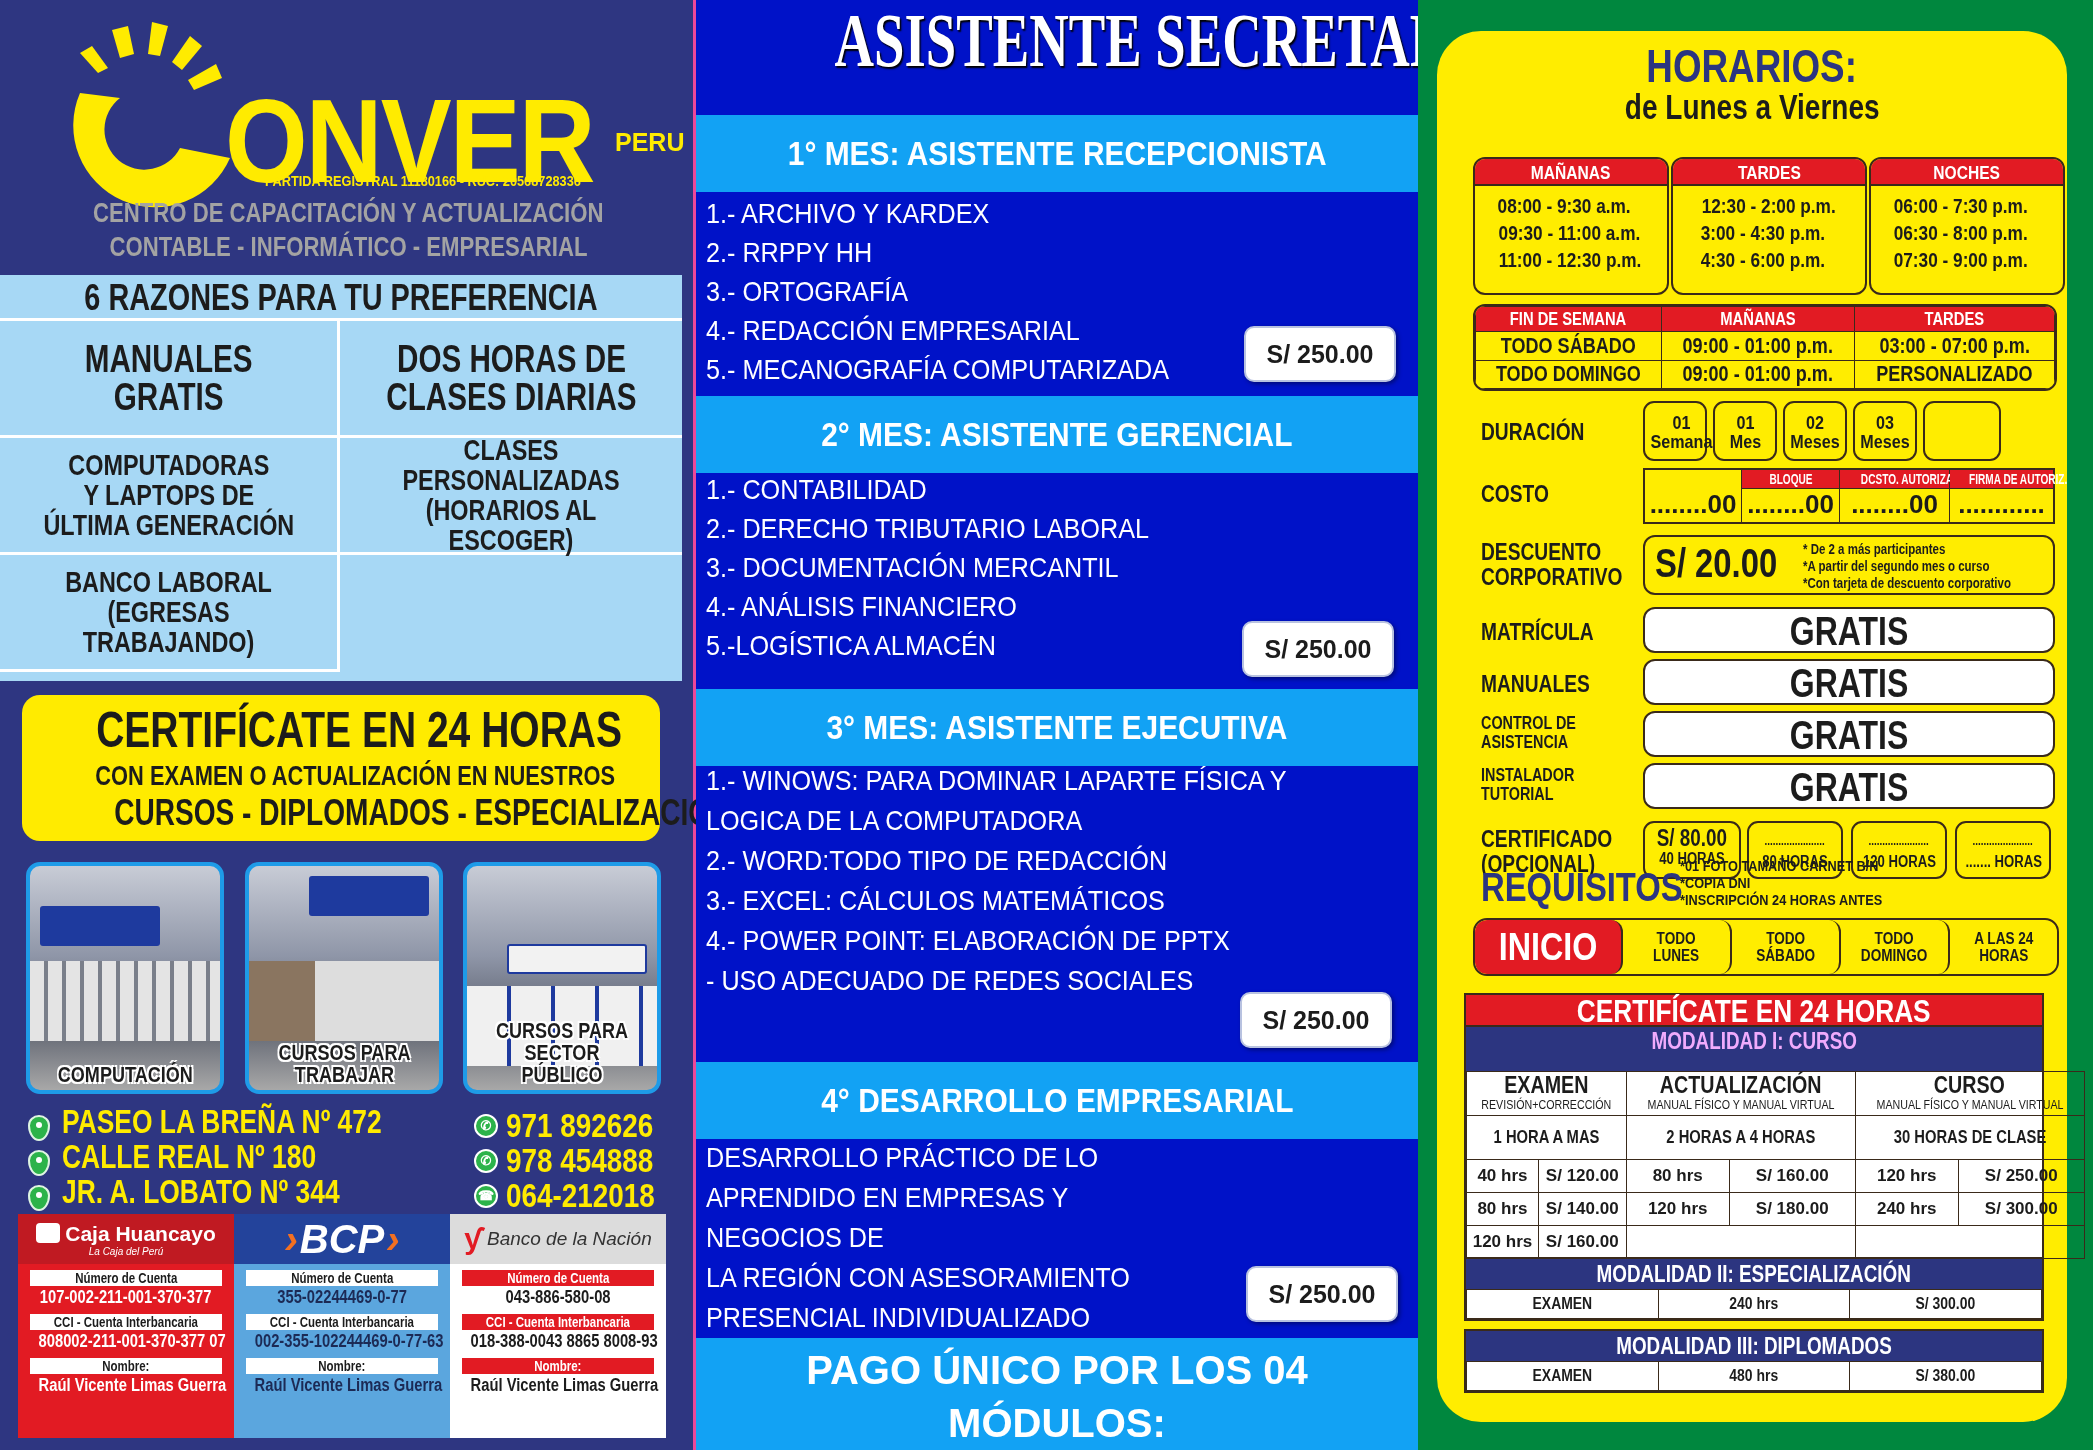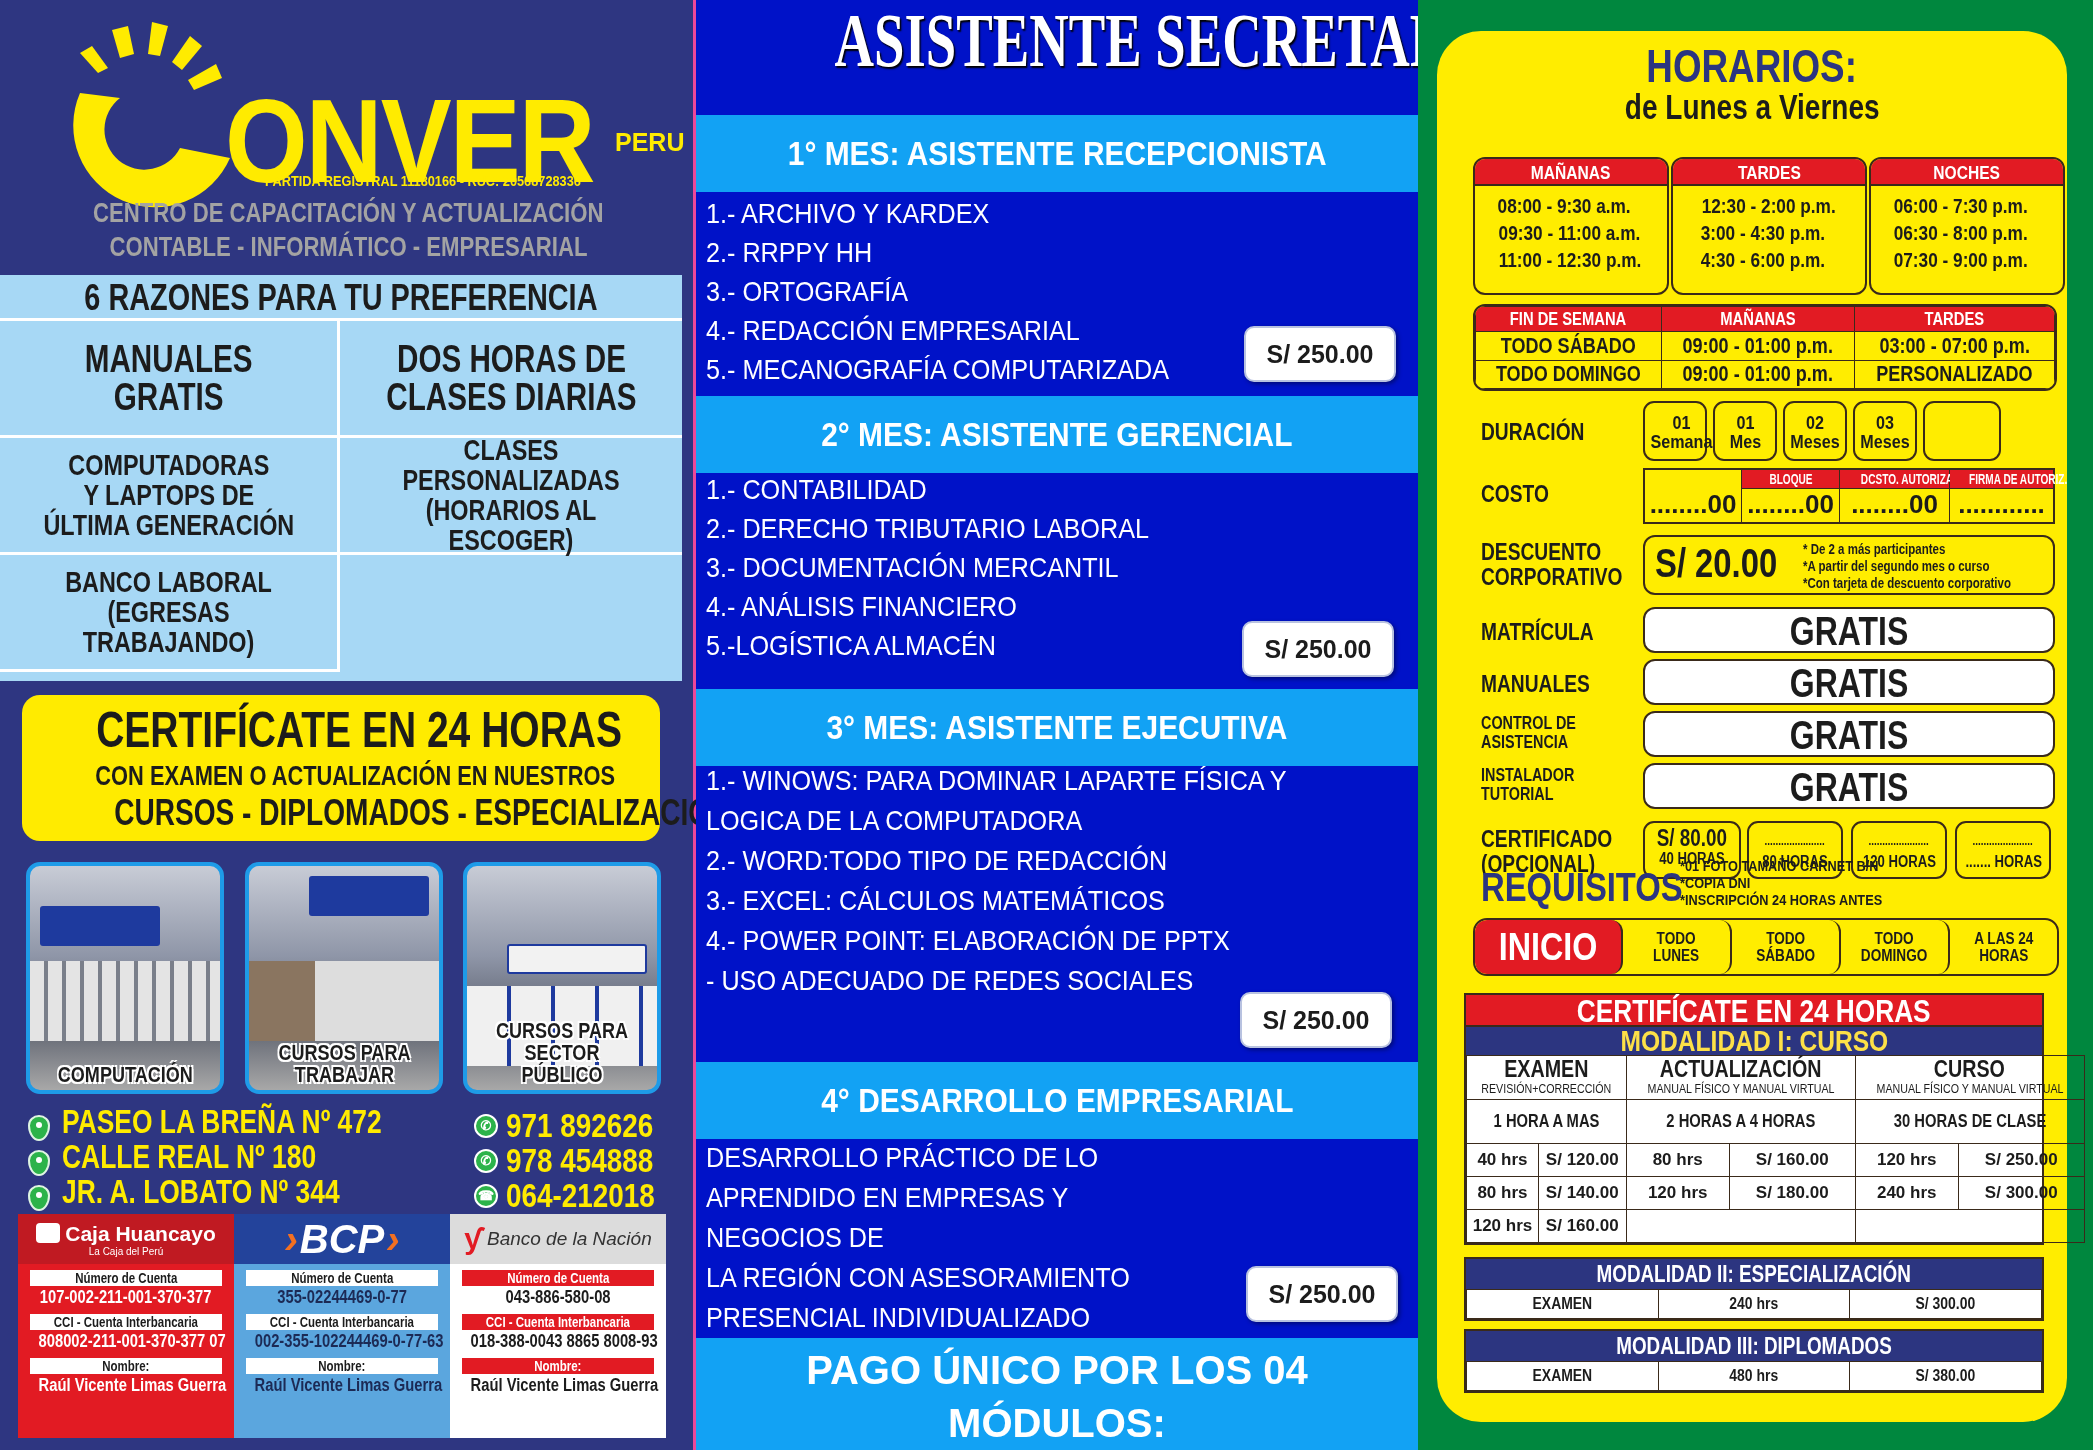--- a/index.html
+++ b/index.html
@@ -110,21 +110,21 @@
 .req-list{position:absolute;left:243px;top:826px;font-size:15px;font-weight:bold;color:#1c1c1c;line-height:17px;white-space:nowrap}
 .req-list div{transform:scaleX(0.85);transform-origin:left}
 .inicio-row{position:absolute;left:36px;top:887px;width:586px;height:58px;border:2px solid #3a2a1a;border-radius:14px;overflow:hidden;display:flex}
 .inicio-row .btn{width:148px;background:#e21b23;color:#fff;font-weight:bold;font-size:38px;text-align:center;line-height:54px;border-radius:12px;border-right:2px solid #3a2a1a}
 .inicio-row .btn span{display:inline-block;transform:scaleX(0.85)}
 .inicio-row .opt{flex:1;text-align:center;font-weight:bold;font-size:16px;line-height:17px;color:#1c1c1c;display:flex;align-items:center;justify-content:center;white-space:pre-line;border-right:2px solid #3a2a1a;border-radius:0 12px 12px 0}
 .inicio-row .opt:last-child{border-right:none}
 .inicio-row .opt span{display:inline-block;transform:scaleX(0.85)}
 .ct{position:absolute;left:27px;top:962px;width:580px;border:2px solid #3a2a1a;background:#fff}
 .ct .red{height:32px;background:#e21b23;color:#fff;font-weight:bold;font-size:32px;line-height:32px;text-align:center;border-bottom:2px solid #3a2a1a;white-space:nowrap}
-.ct .blue{height:28px;background:#2c3580;color:#fde047;font-weight:bold;font-size:30px;line-height:28px;text-align:center;white-space:nowrap}
+.ct .blue{height:44px;background:#2c3580;color:#f0abfc;font-weight:bold;font-size:23px;line-height:28px;text-align:center;white-space:nowrap}
 .ct span{display:inline-block;transform:scaleX(0.82)}
 .ct table{width:100%;border-collapse:collapse}
 .ct td{border:1.5px solid #3a2a1a;text-align:center;font-weight:bold;color:#1c1c1c;white-space:nowrap;padding:0}
 .ct td.colh{height:44px;vertical-align:top}
 .ct td.colh .m{font-size:24px;line-height:26px}
 .ct td.colh .s{font-size:13px;line-height:14px;font-weight:normal}
 .ct td.dur2{height:44px;font-size:18px}
 .ct td.cell{height:33px;font-size:17px}
 .mod2{position:absolute;left:27px;width:580px;border:2px solid #3a2a1a;background:#fff}
 .mod2 .blue{height:30px;background:#2c3580;color:#fff;font-weight:bold;font-size:23px;line-height:30px;text-align:center;white-space:nowrap}
@@ -220,21 +220,21 @@
     </div>
   <div class="phone" style="top:1176px">
       <span class="wa">☎</span>
       <span class="txt">064-212018</span>
     </div>
 
   <div class="banks">
     <div class="bank caja">
       <div class="head">
         <div><span style="display:inline-block;width:24px;height:20px;background:#fff;border-radius:4px;vertical-align:-2px;margin-right:5px"></span><span>Caja Huancayo</span></div>
-        <div style="font-size:10px;font-weight:normal">La Caja del Perú</div>
+        <div style="font-size:10px;font-style:italic;font-weight:normal">La Caja del Perú</div>
       </div>
       <div class="lbl"><span>Número de Cuenta</span></div>
       <div class="val"><span>107-002-211-001-370-377</span></div>
       <div class="lbl"><span>CCI - Cuenta Interbancaria</span></div>
       <div class="val"><span>808002-211-001-370-377 07</span></div>
       <div class="lbl"><span>Nombre:</span></div>
       <div class="val"><span>Raúl Vicente Limas Guerra</span></div>
     </div>
     <div class="bank bcp">
       <div class="head">

